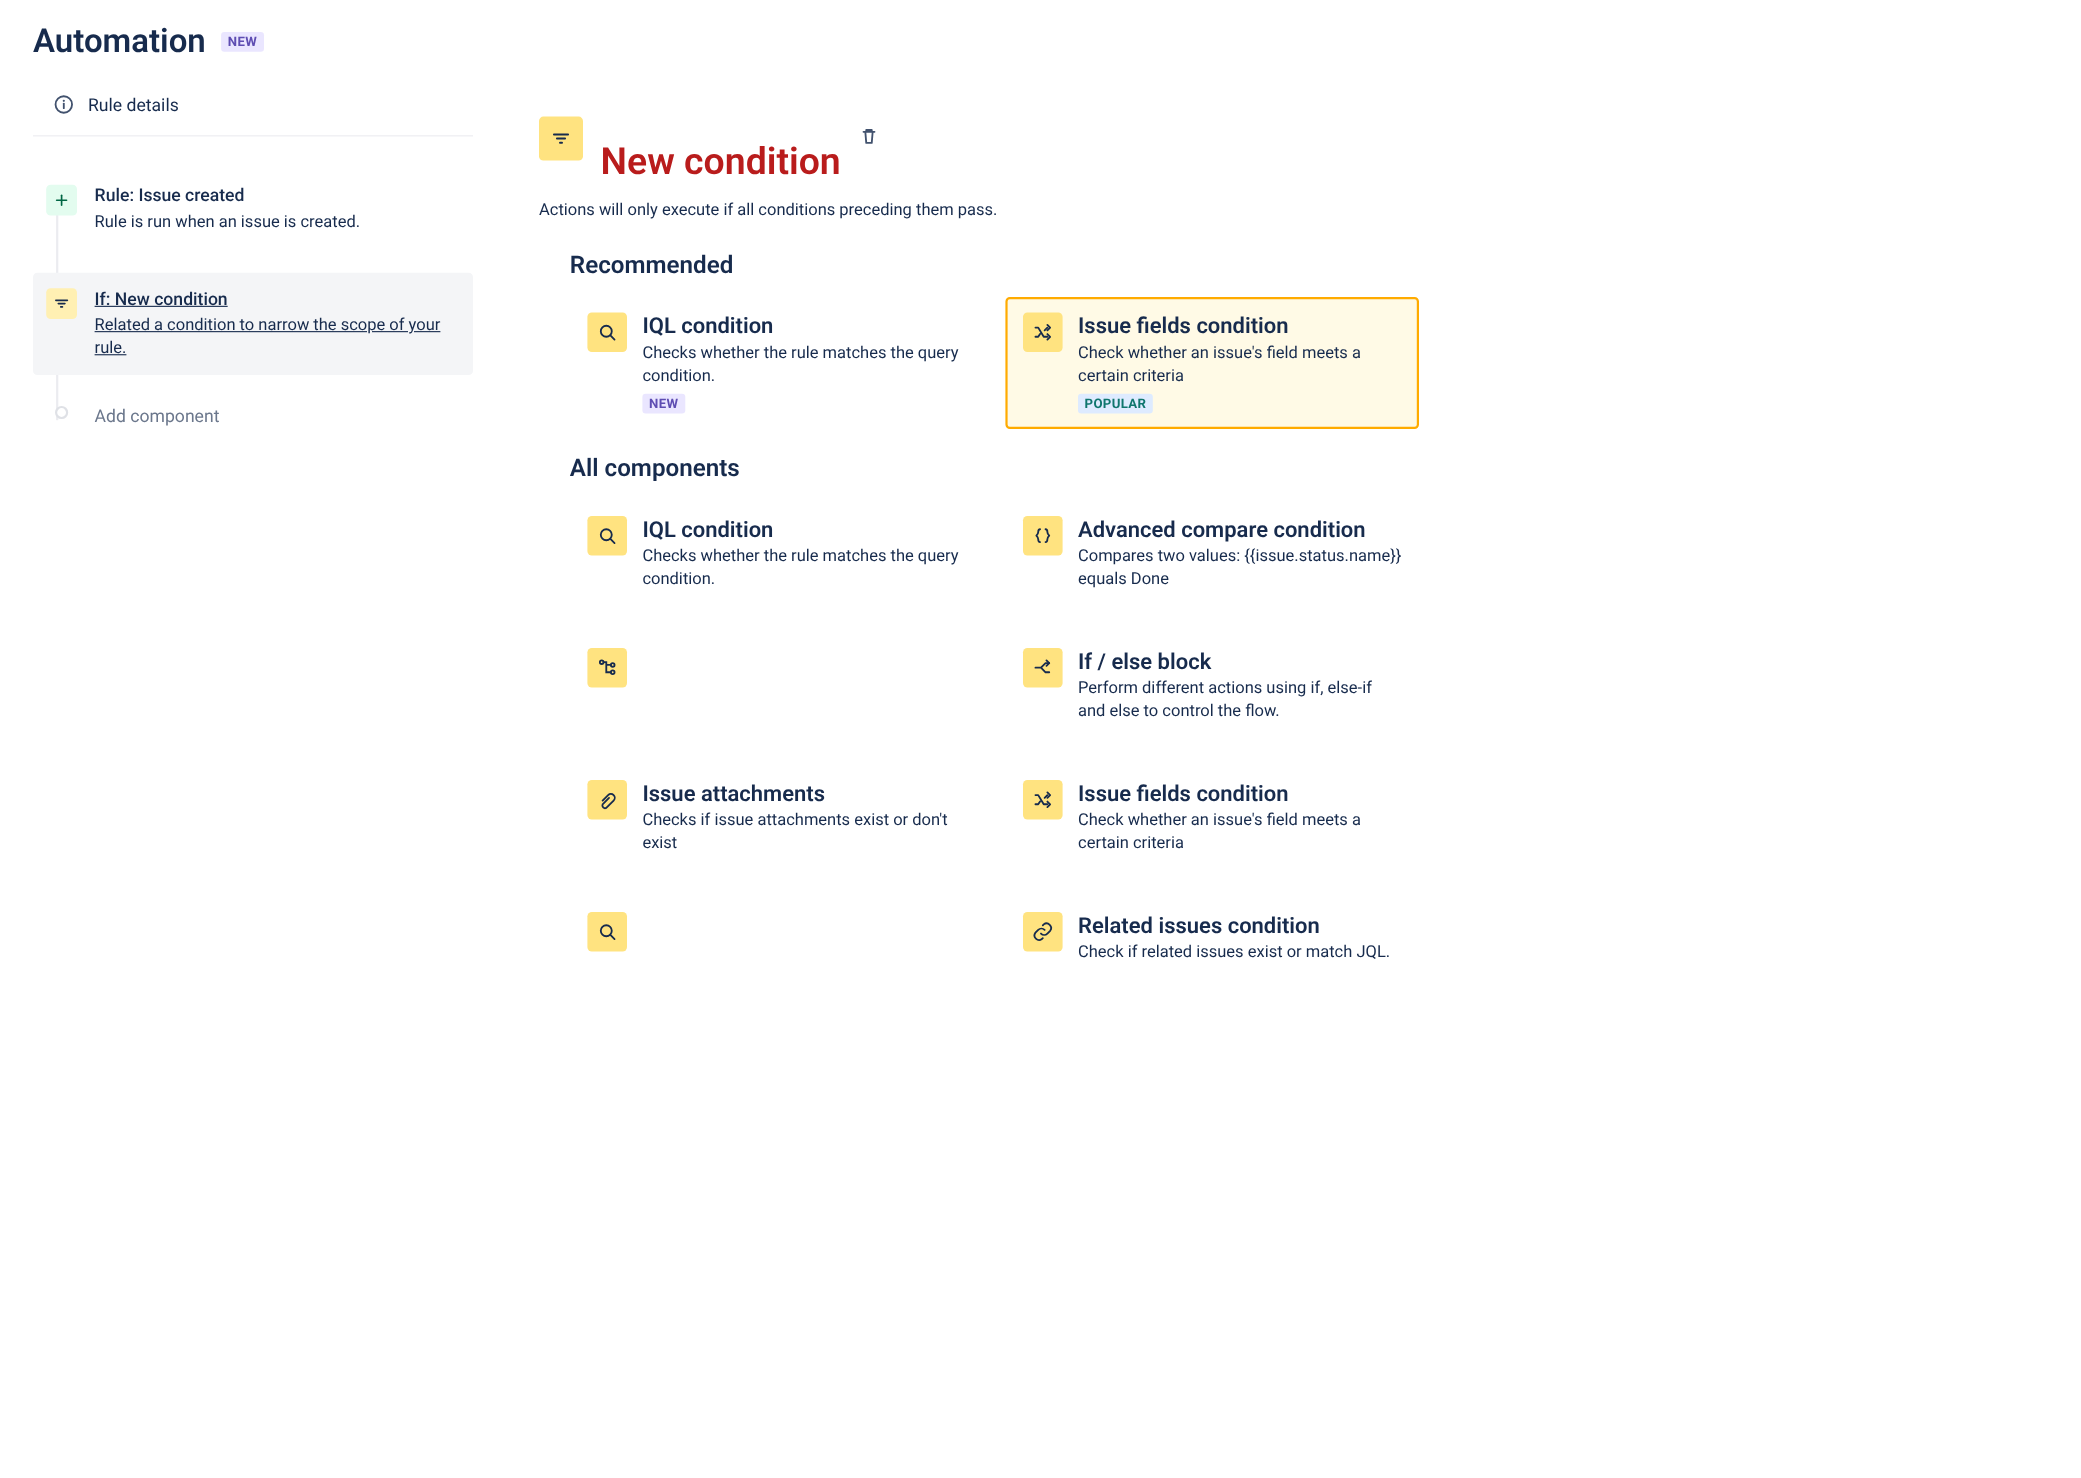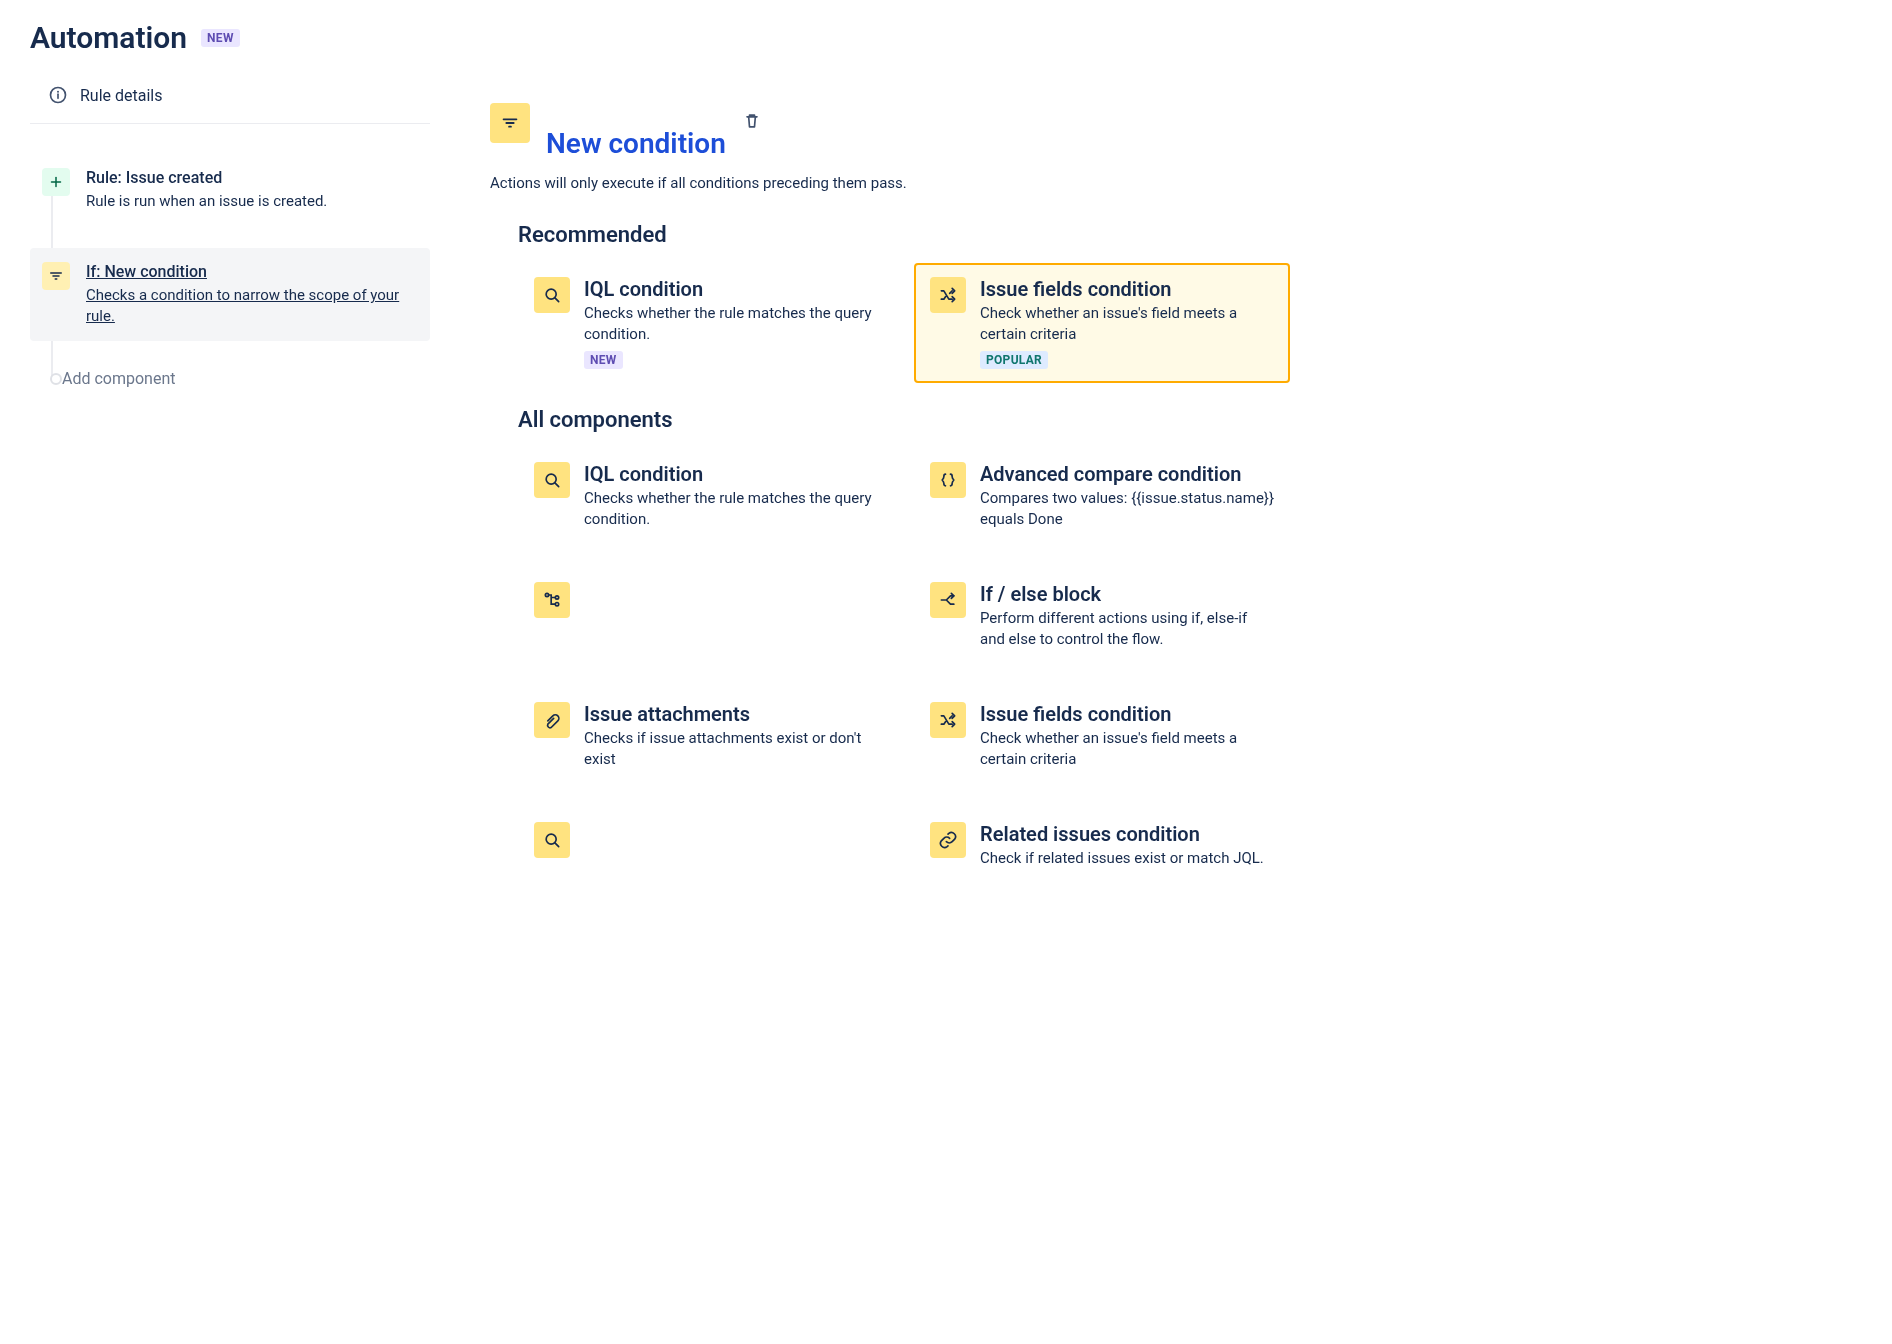--- a/index.html
+++ b/index.html
@@ -100,22 +100,21 @@
     color: #172B4D;
     margin-bottom: 4px;
   }
   .step-desc {
     font-size: 15px;
     color: #172B4D;
     line-height: 1.4;
   }
   .add-component {
     display: flex;
-    align-items: center;
-    gap: 0;
+    gap: 24px;
     padding: 6px 12px;
     color: #6B778C;
     font-size: 16px;
   }
   .add-dot {
     width: 12px;
     height: 12px;
     border: 2px solid #DFE1E6;
     border-radius: 50%;
     background: #fff;
@@ -135,23 +134,23 @@
   .main-header-icon {
     width: 40px;
     height: 40px;
     border-radius: 4px;
     background: #FFE380;
     display: flex;
     align-items: center;
     justify-content: center;
   }
   .main-title {
-    font-size: 28px;
+    font-size: 34px;
     font-weight: 600;
-    color: #1d4ed8;
+    color: #b91c1c;
     margin-top: 42px;
   }
   .delete-btn {
     color: #42526E;
     cursor: pointer;
   }
   .main-subtitle {
     font-size: 15px;
     color: #172B4D;
     margin-bottom: 30px;
@@ -288,21 +287,21 @@
       </div>
 
       <div class="step selected">
         <div class="step-icon yellow">
           <svg width="18" height="18" viewBox="0 0 24 24">
               <use href="#ic-filter"></use>
             </svg>
         </div>
         <div class="step-content">
           <div class="step-title">If: New condition</div>
-          <div class="step-desc">Checks a condition to narrow the scope of your rule.</div>
+          <div class="step-desc">Related a condition to narrow the scope of your rule.</div>
         </div>
       </div>
 
       <div class="add-component">
         <div class="add-dot"></div>
         <span>Add component</span>
       </div>
     </div>
   </aside>
 

